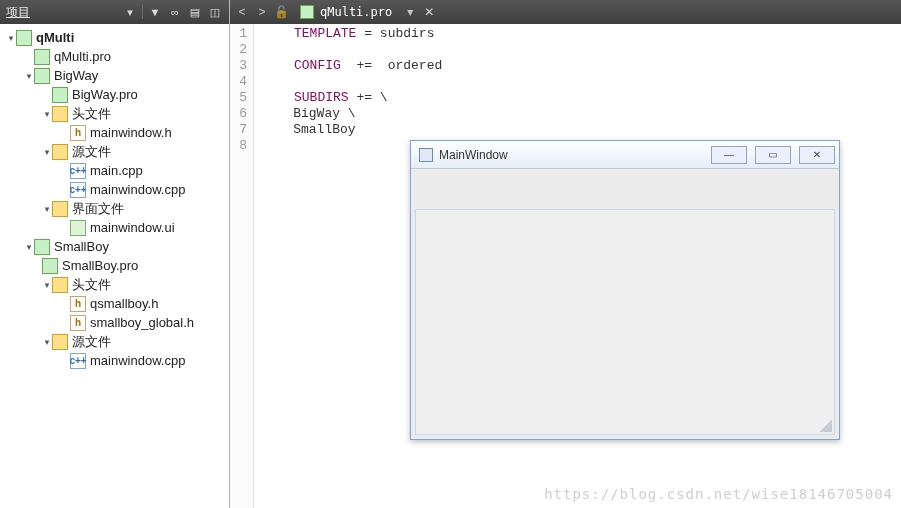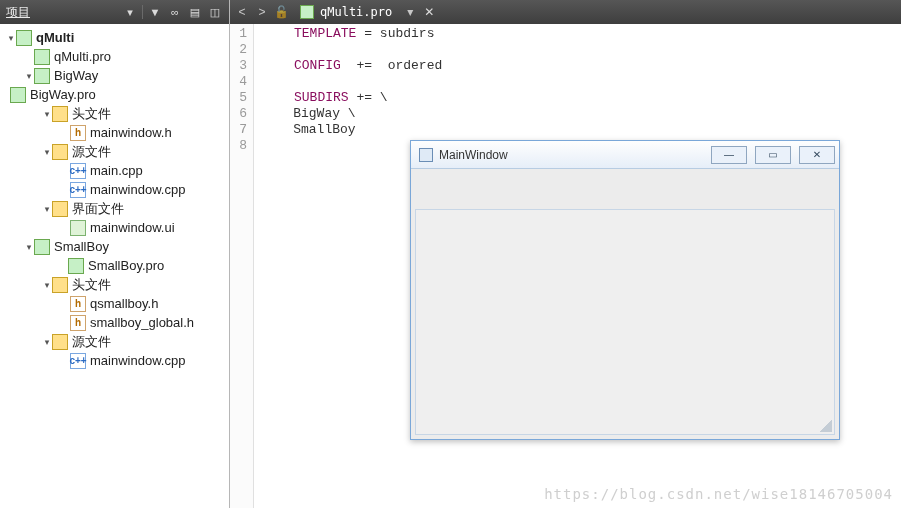--- a/index.html
+++ b/index.html
@@ -211,21 +211,21 @@
         <div class="node interact" style="padding-left: 24px;">
           <span class="arrow"></span>
           <span class="ficon ic-qt"></span>
           <span>qMulti.pro</span>
         </div>
         <div class="node interact" style="padding-left: 24px;">
           <span class="arrow">▾</span>
           <span class="ficon ic-qt"></span>
           <span>BigWay</span>
         </div>
-        <div class="node interact" style="">
+        <div class="node interact" style="padding-left: 42px;">
           <span class="arrow"></span>
           <span class="ficon ic-qt"></span>
           <span>BigWay.pro</span>
         </div>
         <div class="node interact" style="padding-left: 42px;">
           <span class="arrow">▾</span>
           <span class="ficon ic-folder"></span>
           <span>头文件</span>
         </div>
         <div class="node interact" style="padding-left: 60px;">
@@ -256,21 +256,21 @@
         <div class="node interact" style="padding-left: 60px;">
           <span class="arrow"></span>
           <span class="ficon ic-ui"></span>
           <span>mainwindow.ui</span>
         </div>
         <div class="node interact" style="padding-left: 24px;">
           <span class="arrow">▾</span>
           <span class="ficon ic-qt"></span>
           <span>SmallBoy</span>
         </div>
-        <div class="node interact" style="padding-left: 58px;">
+        <div class="node interact" style="padding-left: 32px;">
           <span class="arrow"></span>
           <span class="ficon ic-qt"></span>
           <span>SmallBoy.pro</span>
         </div>
         <div class="node interact" style="padding-left: 42px;">
           <span class="arrow">▾</span>
           <span class="ficon ic-folder"></span>
           <span>头文件</span>
         </div>
         <div class="node interact" style="padding-left: 60px;">

